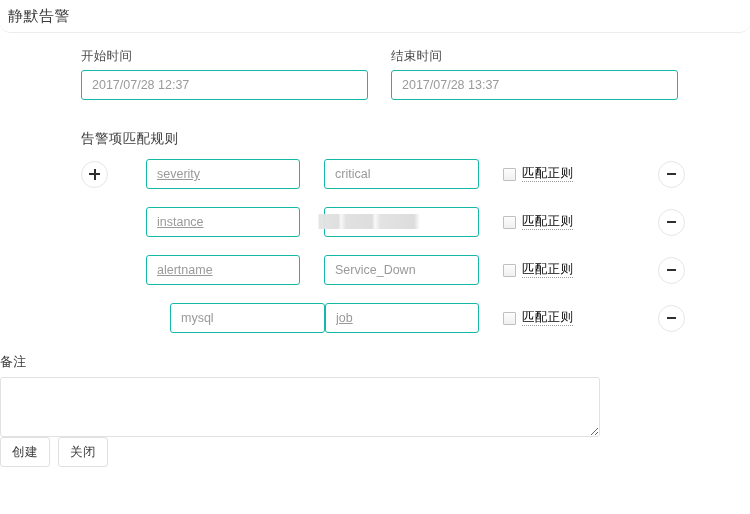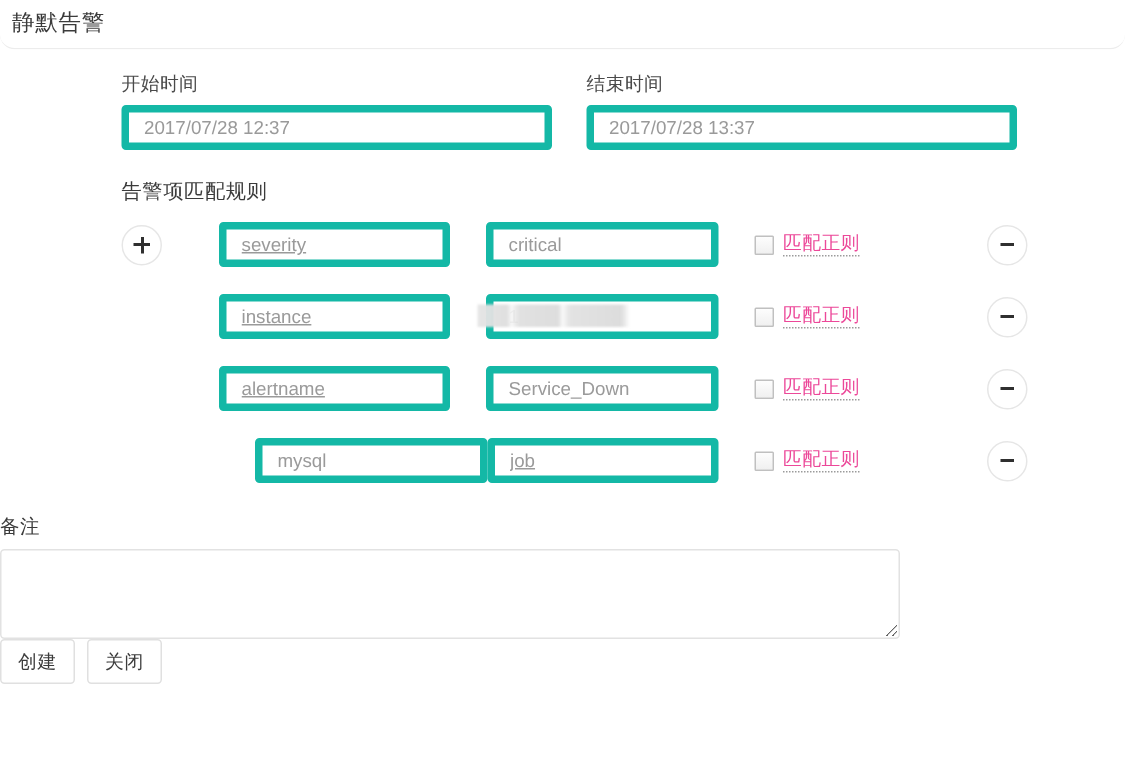--- a/index.html
+++ b/index.html
@@ -51,37 +51,37 @@
   .field-label {
     font-size: 12.5px;
     color: #4a4a4a;
     line-height: 17px;
     margin-bottom: 5px;
     letter-spacing: 0.3px;
   }
   .text-input {
     box-sizing: border-box;
     height: 30px;
-    border: 5px solid #14b8a6;
+    border: 1px solid #14b8a6;
     border-radius: 3px;
     background: #fff;
     font-family: "Liberation Sans", "DejaVu Sans", sans-serif;
     font-size: 12.5px;
     color: #9a9a9a;
     padding: 0 10px;
     outline: none;
     line-height: 28px;
   }
   .text-input.date {
     width: 287px;
   }
 
   
   .rules-section {
-    margin-top: 18px;
+    margin-top: 29px;
     padding-left: 81px;
   }
   .section-title {
     font-size: 13.5px;
     color: #3b3b3b;
     line-height: 19px;
     margin-bottom: 10px;
     letter-spacing: 0.4px;
   }
   .rules-list {
@@ -171,21 +171,21 @@
     border: 1px solid #c0c0c0;
     background: linear-gradient(#fdfdfd, #f0f0f0);
     border-radius: 1px;
     appearance: none;
     -webkit-appearance: none;
     cursor: pointer;
     flex: none;
   }
   .regex-label {
     font-size: 12.5px;
-    color: #ec4899;
+    color: #000000;
     border-bottom: 1px dotted #9b9b9b;
     line-height: 15px;
     cursor: help;
     letter-spacing: 0.3px;
   }
   .remove-cell {
     margin-left: 35px;
     display: flex;
     align-items: center;
   }

